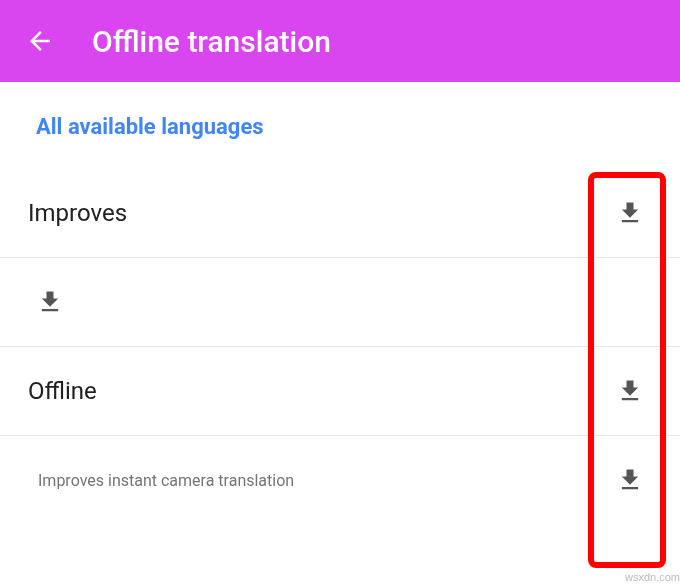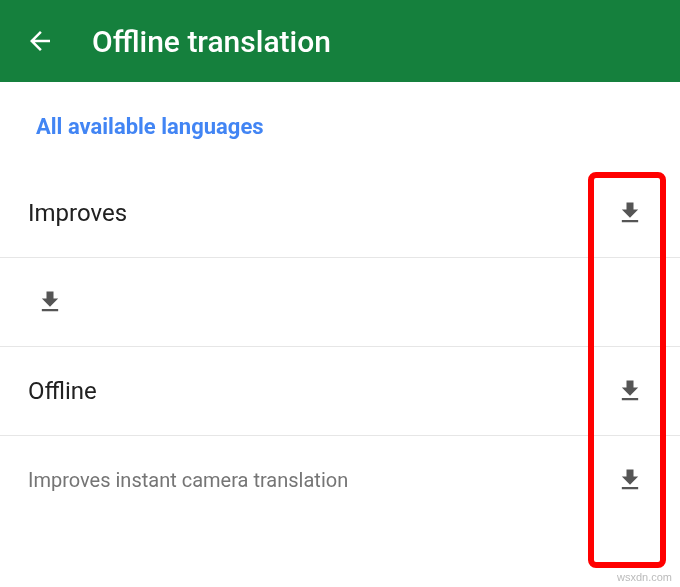--- a/index.html
+++ b/index.html
@@ -5,21 +5,21 @@
     * { margin: 0; padding: 0; box-sizing: border-box; }
     body {
       font-family: Roboto, Arial, sans-serif;
       width: 680px;
       height: 587px;
       background: #fff;
       position: relative;
       overflow: hidden;
     }
     .app-bar {
-      background: #15803d;
+      background: #d946ef;
       height: 82px;
       display: flex;
       align-items: center;
       padding: 0 20px;
       gap: 32px;
     }
     .back-arrow {
       width: 40px;
       height: 40px;
       display: flex;
@@ -58,22 +58,23 @@
       flex-direction: column;
       gap: 6px;
     }
     .lang-name {
       color: #212121;
       font-size: 24px;
       font-weight: 400;
     }
     .lang-sub {
       color: #757575;
-      font-size: 20px;
+      font-size: 16px;
       font-weight: 400;
+      margin-left: 10px;
     }
     .dl-btn {
       width: 44px;
       height: 44px;
       display: flex;
       align-items: center;
       justify-content: center;
       cursor: pointer;
     }
     .highlight-box {
@@ -82,21 +83,21 @@
       top: 172px;
       width: 78px;
       height: 396px;
       border: 6px solid #ff0000;
       border-radius: 8px;
       pointer-events: none;
     }
     .watermark {
       position: absolute;
       bottom: 4px;
-      right: 8px;
+      right: 0;
       font-size: 11px;
       color: #bbb;
       font-family: Arial, sans-serif;
     }
   </style>
 </head>
 <body>
 
 <div class="app-bar">
   <div class="back-arrow">

